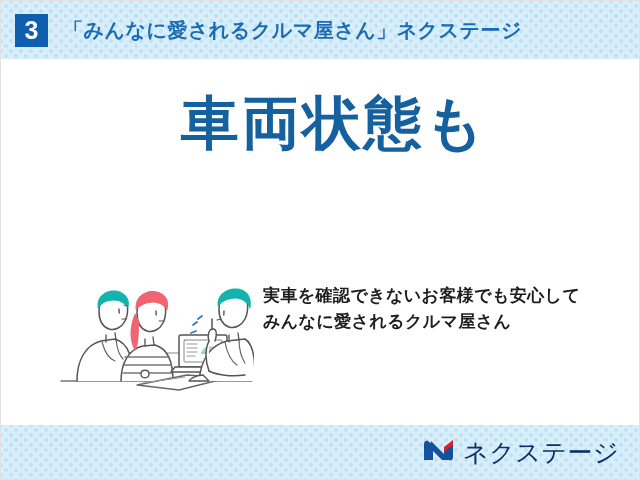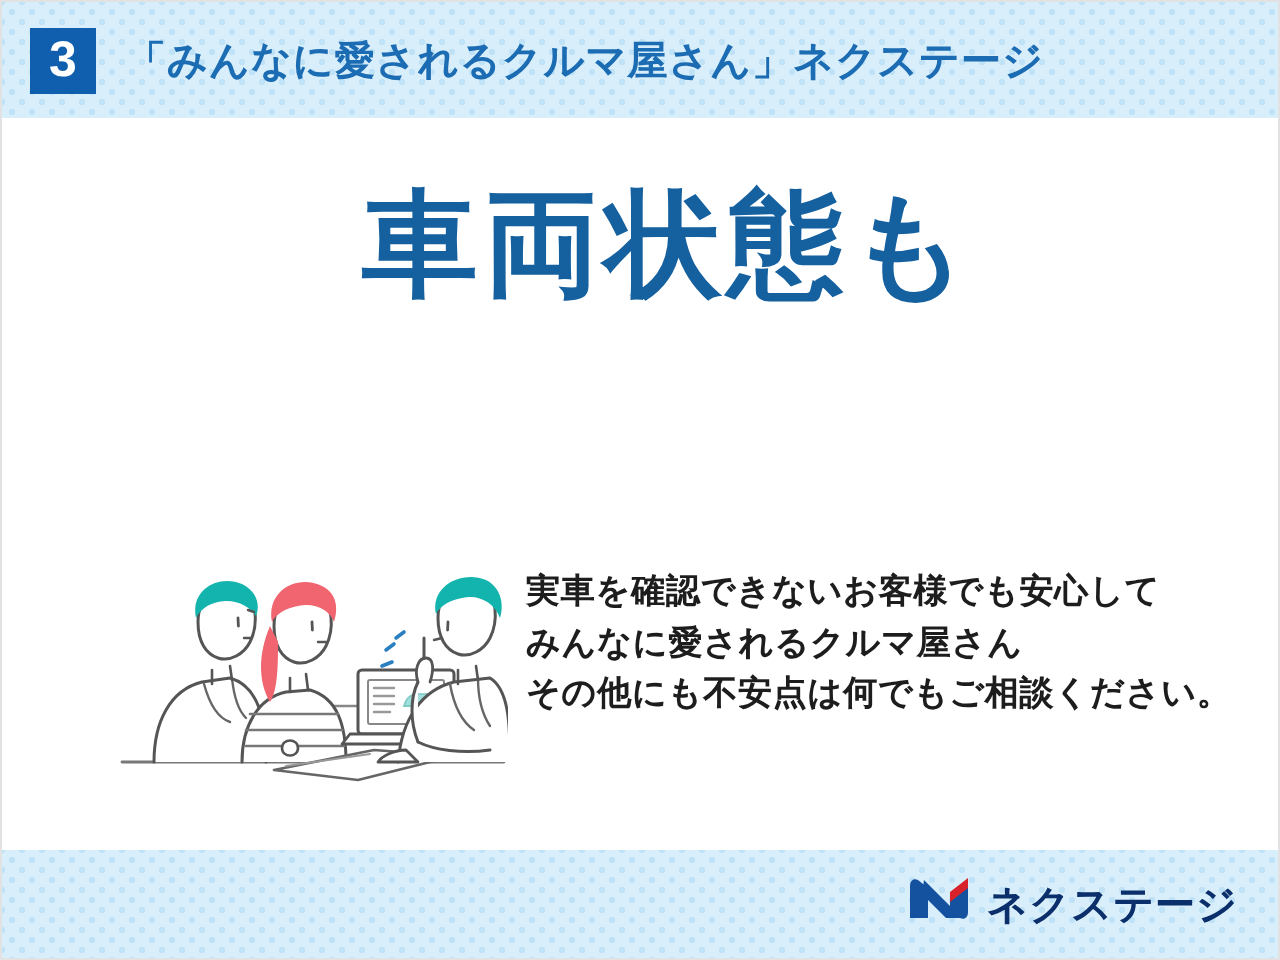--- a/index.html
+++ b/index.html
@@ -130,22 +130,22 @@
     box-sizing: border-box;
     padding-right: 22px;
   }
   .brand {
     display: flex;
     align-items: center;
     gap: 7px;
   }
   .brand-name {
     color: #0b2f6b;
-    font-size: 20px;
-    font-weight: bold;
+    font-size: 25px;
+    font-weight: normal;
     letter-spacing: 0.5px;
     white-space: nowrap;
   }
 </style>
 </head>
 <body>
 
 <div id="page">
 
   <div class="header">
@@ -252,21 +252,20 @@
 
             <path d="M134 50 l4 -3 M139 44 l4 -3 M132 58 l5 -2" stroke="#2a7fc0" stroke-width="1.8"></path>
           </g>
         </g>
       </svg>
     </div>
 
     <div class="body-copy">
       <span class="line">実車を確認できないお客様でも安心して</span>
       <span class="line">みんなに愛されるクルマ屋さん</span>
-      <span class="line">その他にも不安点は何でもご相談ください。</span>
     </div>
   </div>
 
   <div class="footer">
     <div class="brand">
       <span>
         <svg width="34" height="25" viewBox="0 0 34 25">
 
           <path d="M2 22 L2 6 C2 3 4 2 6 3 L11 7 L11 22 Z" fill="#1452a0"></path>
           <path d="M9 3 L24 18 L24 22 L20 22 L8 10 Z" fill="#1452a0"></path>

